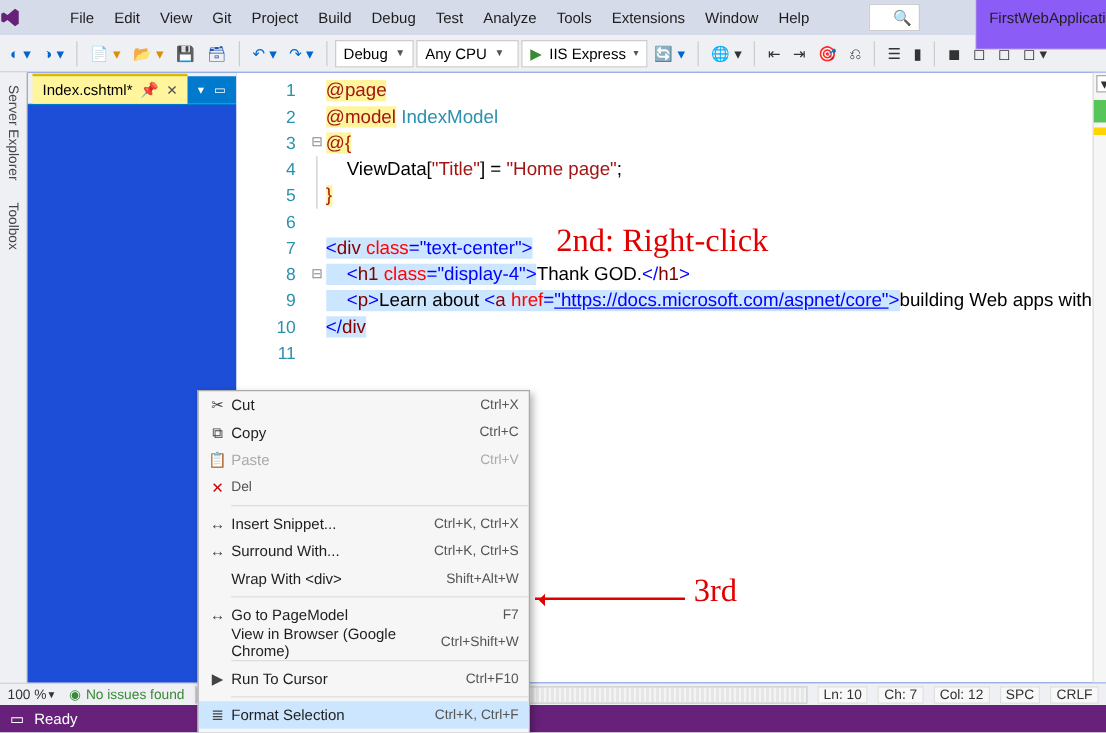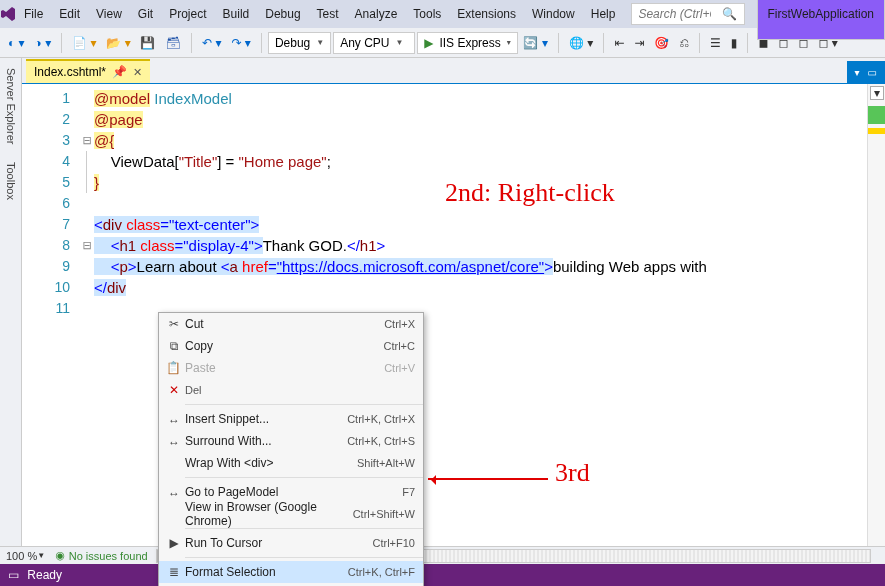--- a/index.html
+++ b/index.html
@@ -1,33 +1,33 @@
 <!DOCTYPE html>
 <html><head>
 <meta charset="utf-8">
 <style>
 * { margin: 0; padding: 0; box-sizing: border-box; font-family: "Segoe UI", Arial, sans-serif; }
 html, body { width: 885px; height: 586px; overflow: hidden; background: #eef0f4; }
-.titlebar { height: 28px; background: #d6dbe9; display: flex; align-items: center; font-size: 12px; color: #1e1e1e; }
+.titlebar { height: 28px; background: #d6dbe9; display: flex; align-items: center; font-size: 12px; color: #1e1e1e; gap: 32px; }
 .vs-logo { width: 28px; display: flex; align-items: center; justify-content: center; }
 .menu-item { padding: 4px 8px; cursor: default; }
 .search-wrap { margin-left: 8px; display: flex; align-items: center; background: #fff; border: 1px solid #ccc; height: 22px; width: 280px; }
 .search-input { border: none; outline: none; font-size: 12px; width: 100%; padding: 0 6px; font-style: italic; color: #888; }
 .search-icon { padding: 0 6px; color: #555; }
 .solution-name { margin-left: 12px; font-size: 12px; color: #1e1e1e; background: #8b5cf6; padding: 18px 10px; border: 1px solid #ccc; }
 .toolbar { height: 30px; background: #eef0f4; border-bottom: 1px solid #ccc; display: flex; align-items: center; font-size: 12px; padding: 0 4px; gap: 2px; }
 .tb-btn { padding: 2px 4px; color: #333; display: flex; align-items: center; gap: 2px; }
 .tb-sep { width: 1px; height: 20px; background: #ccc; margin: 0 4px; }
 .tb-drop { display: flex; align-items: center; background: #fff; border: 1px solid #ccc; height: 22px; padding: 0 6px; gap: 6px; }
 .tb-drop .chev { font-size: 8px; color: #555; }
 .play { color: #388a34; }
 .body-area { display: flex; height: calc(100% - 28px - 30px - 18px - 22px); position: relative; }
 .side-tabs { width: 22px; background: #eef0f4; border-right: 1px solid #ccc; display: flex; flex-direction: column; align-items: center; font-size: 11px; color: #444; padding-top: 10px; gap: 18px; }
 .side-tab { writing-mode: vertical-rl; cursor: default; }
-.doc-area { flex: 1; display: flex; flex-direction: column; background: #1d4ed8; overflow: hidden; }
+.doc-area { flex: 1; display: flex; flex-direction: row; background: #1d4ed8; overflow: hidden; }
 .tab-strip { height: 26px; background: #eef0f4; display: flex; align-items: flex-end; border-bottom: 1px solid #007acc; padding-left: 4px; }
 .file-tab { display: flex; align-items: center; gap: 6px; background: #fff59d; border-top: 2px solid #d6b900; padding: 4px 8px; font-size: 12px; height: 24px; }
 .file-tab .close { font-size: 11px; color: #555; }
 .tab-strip-right { margin-left: auto; display: flex; align-items: center; gap: 8px; padding-right: 8px; color: #fff; background: #007acc; height: 22px; font-size: 10px; padding-left: 8px; }
 .editor { flex: 1; display: flex; font-family: Consolas, monospace; font-size: 15px; position: relative; background: #fff; }
 .gutter { width: 58px; text-align: right; color: #2b91af; padding: 4px 10px 0 0; user-select: none; font-size: 14px; }
 .gutter div { height: 21px; line-height: 21px; }
 .fold-col { width: 14px; padding-top: 4px; color: #888; font-size: 11px; }
 .fold-col div { height: 21px; line-height: 21px; text-align: center; }
 .code-col { flex: 1; padding-top: 4px; }
@@ -180,22 +180,22 @@
           <div style="border-left:1px solid #ccc;margin-left:6px;height:42px"></div>
           <div></div>
           <div></div>
         <div>⊟</div>
           <div></div>
           <div></div>
           <div></div>
       </div>
       <div class="code-col">
 
+        <div class="code-line"><span class="hl-y kw">@page</span></div>
         <div class="code-line"><span class="hl-y kw">@model</span><span class="type"> IndexModel</span></div>
-        <div class="code-line"><span class="hl-y kw">@page</span></div>
         <div class="code-line"><span class="hl-y kw">@{</span></div>
         <div class="code-line"><span class="txt">    ViewData</span><span class="txt">[</span><span class="kw">"Title"</span><span class="txt">] = </span><span class="kw">"Home page"</span><span class="txt">;</span></div>
         <div class="code-line"><span class="hl-y kw">}</span></div>
         <div class="code-line"></div>
         <div class="code-line"><span class="sel"><span class="str">&lt;</span><span class="tag">div</span><span> </span><span class="attr">class</span><span class="str">=</span><span class="str">"text-center"</span><span class="str">&gt;</span></span></div>
         <div class="code-line" style="position:relative"><span class="sel"><span class="str">    &lt;</span><span class="tag">h1</span><span> </span><span class="attr">class</span><span class="str">=</span><span class="str">"display-4"</span><span class="str">&gt;</span></span><span class="txt">Thank GOD.</span><span class="str">&lt;/</span><span class="tag">h1</span><span class="str">&gt;</span></div>
         <div class="code-line"><span class="sel"><span class="str">    &lt;</span><span class="tag">p</span><span class="str">&gt;</span><span class="txt">Learn about </span><span class="str">&lt;</span><span class="tag">a</span><span> </span><span class="attr">href</span><span class="str">=</span><span class="link">"https://docs.microsoft.com/aspnet/core"</span><span class="str">&gt;</span></span><span class="txt">building Web apps with</span></div>
         <div class="code-line"><span class="sel"><span class="str">&lt;/</span><span class="tag">div</span></span></div>
         <div class="code-line"></div>
       </div>
@@ -281,18 +281,25 @@
 <div class="bottom-bar1">
   <span class="zoom">100 %</span>
     <span style="font-size:8px">▼</span>
   <span class="issues">
       <span>◉</span>
       <span>No issues found</span>
     </span>
   <div class="scroll-h">
       <div class="thumb"></div>
     </div>
+  <div class="meta">
+    <span>Ln: 10</span>
+    <span>Ch: 7</span>
+    <span>Col: 12</span>
+    <span>SPC</span>
+    <span>CRLF</span>
+  </div>
 </div>
 
 <div class="status">
   <span>▭</span>
   <span>Ready</span>
 </div>
 
 </body></html>

